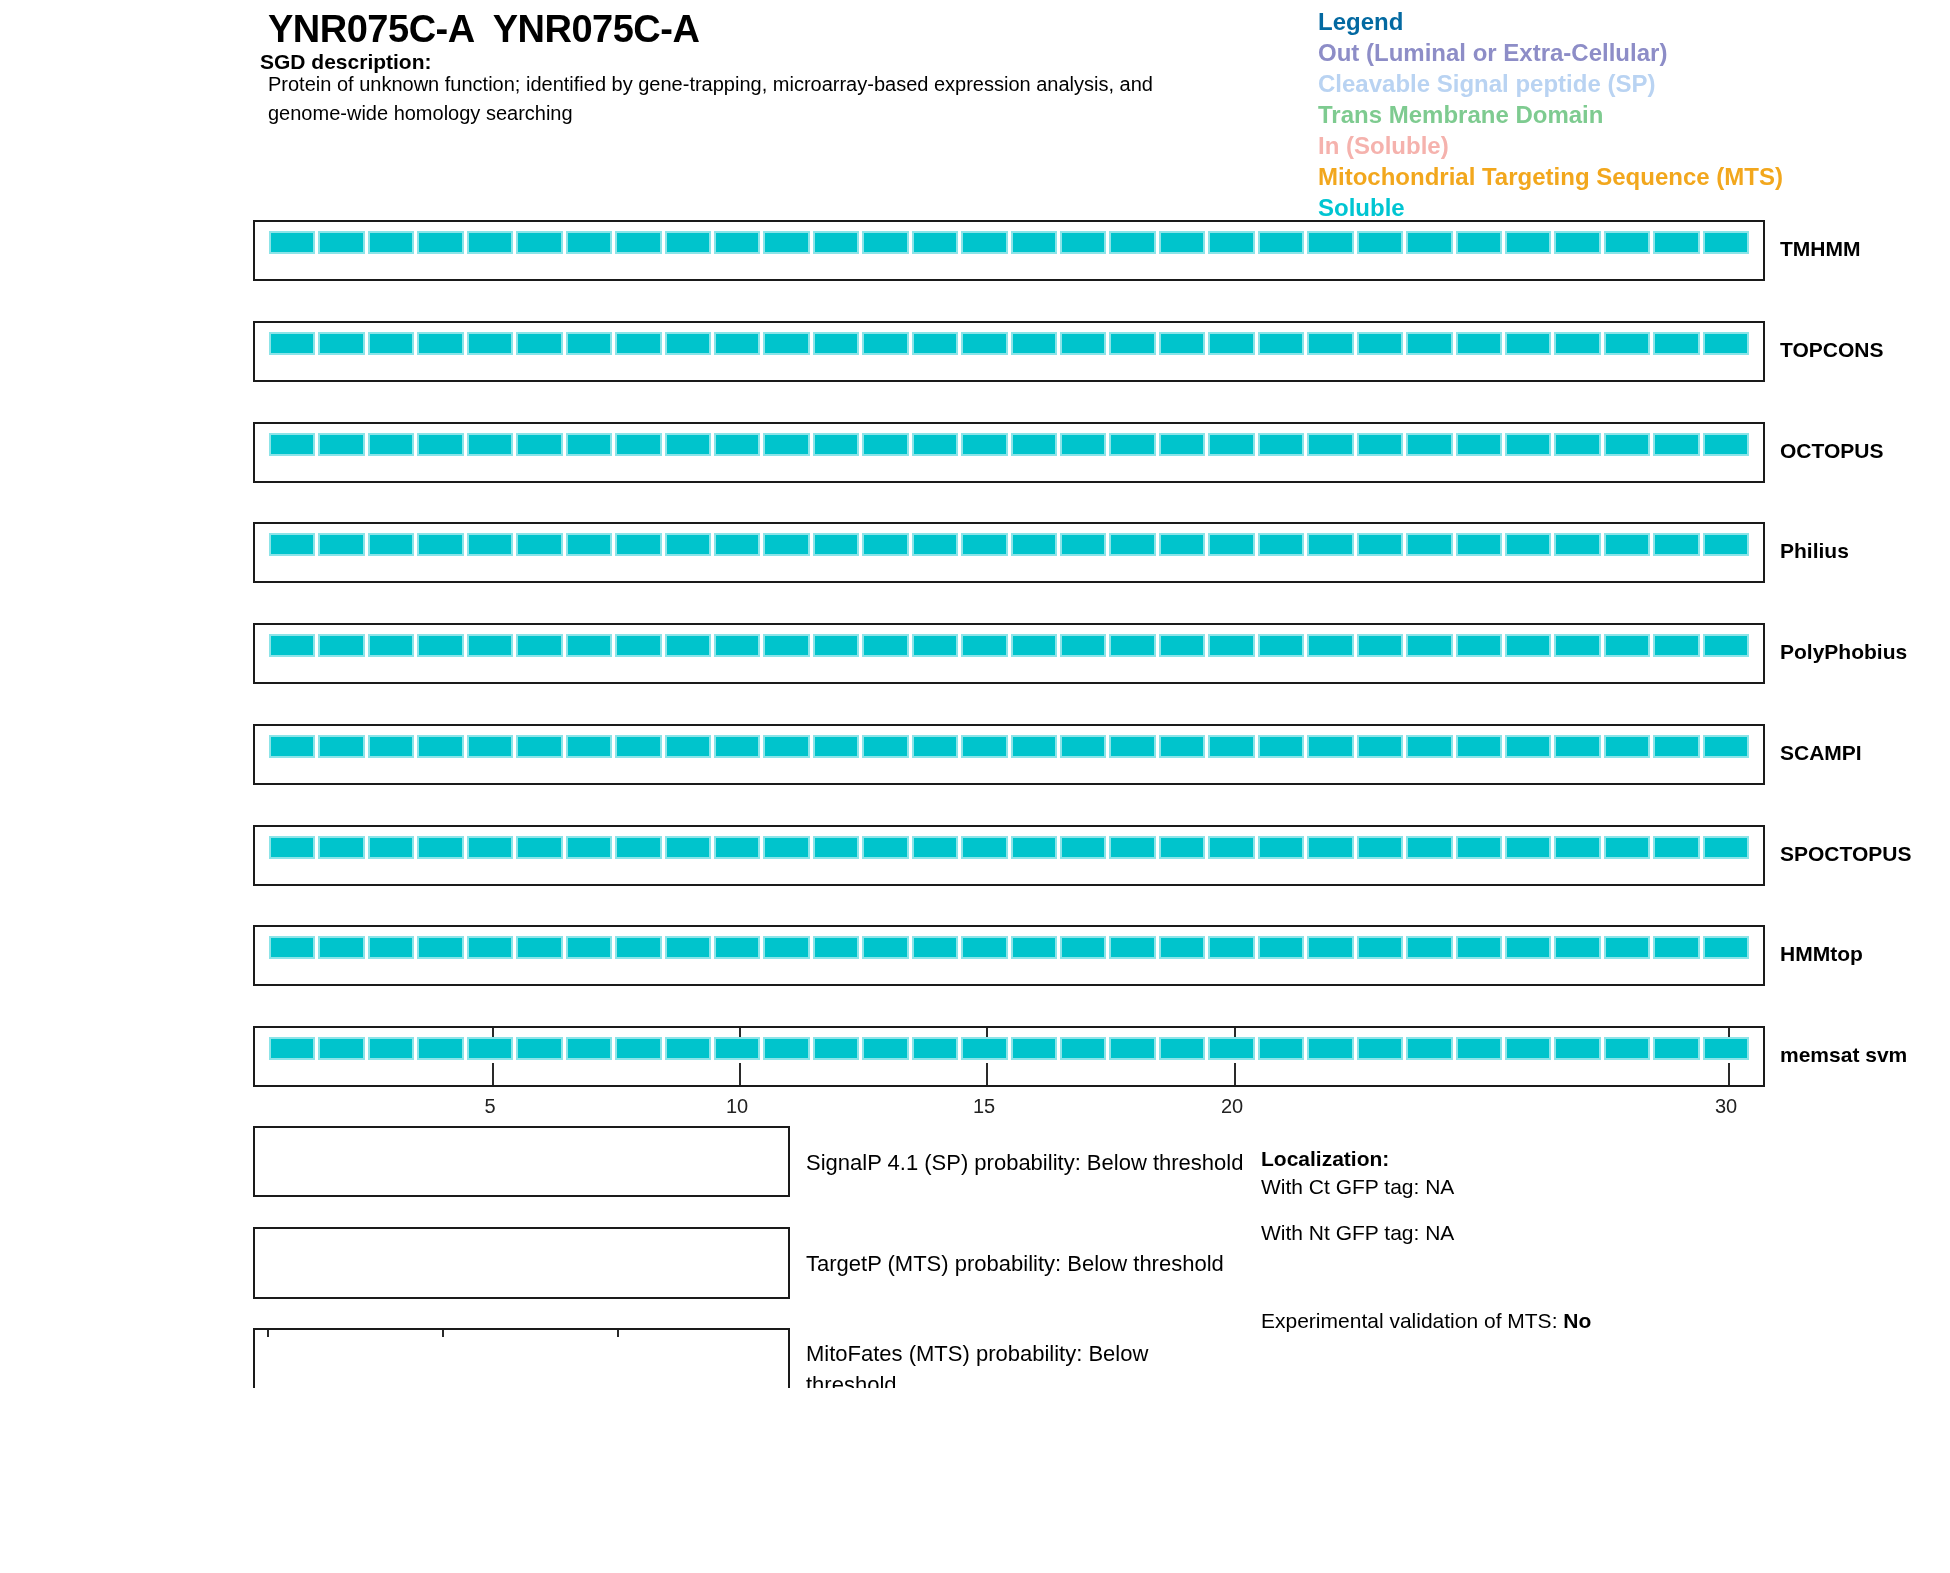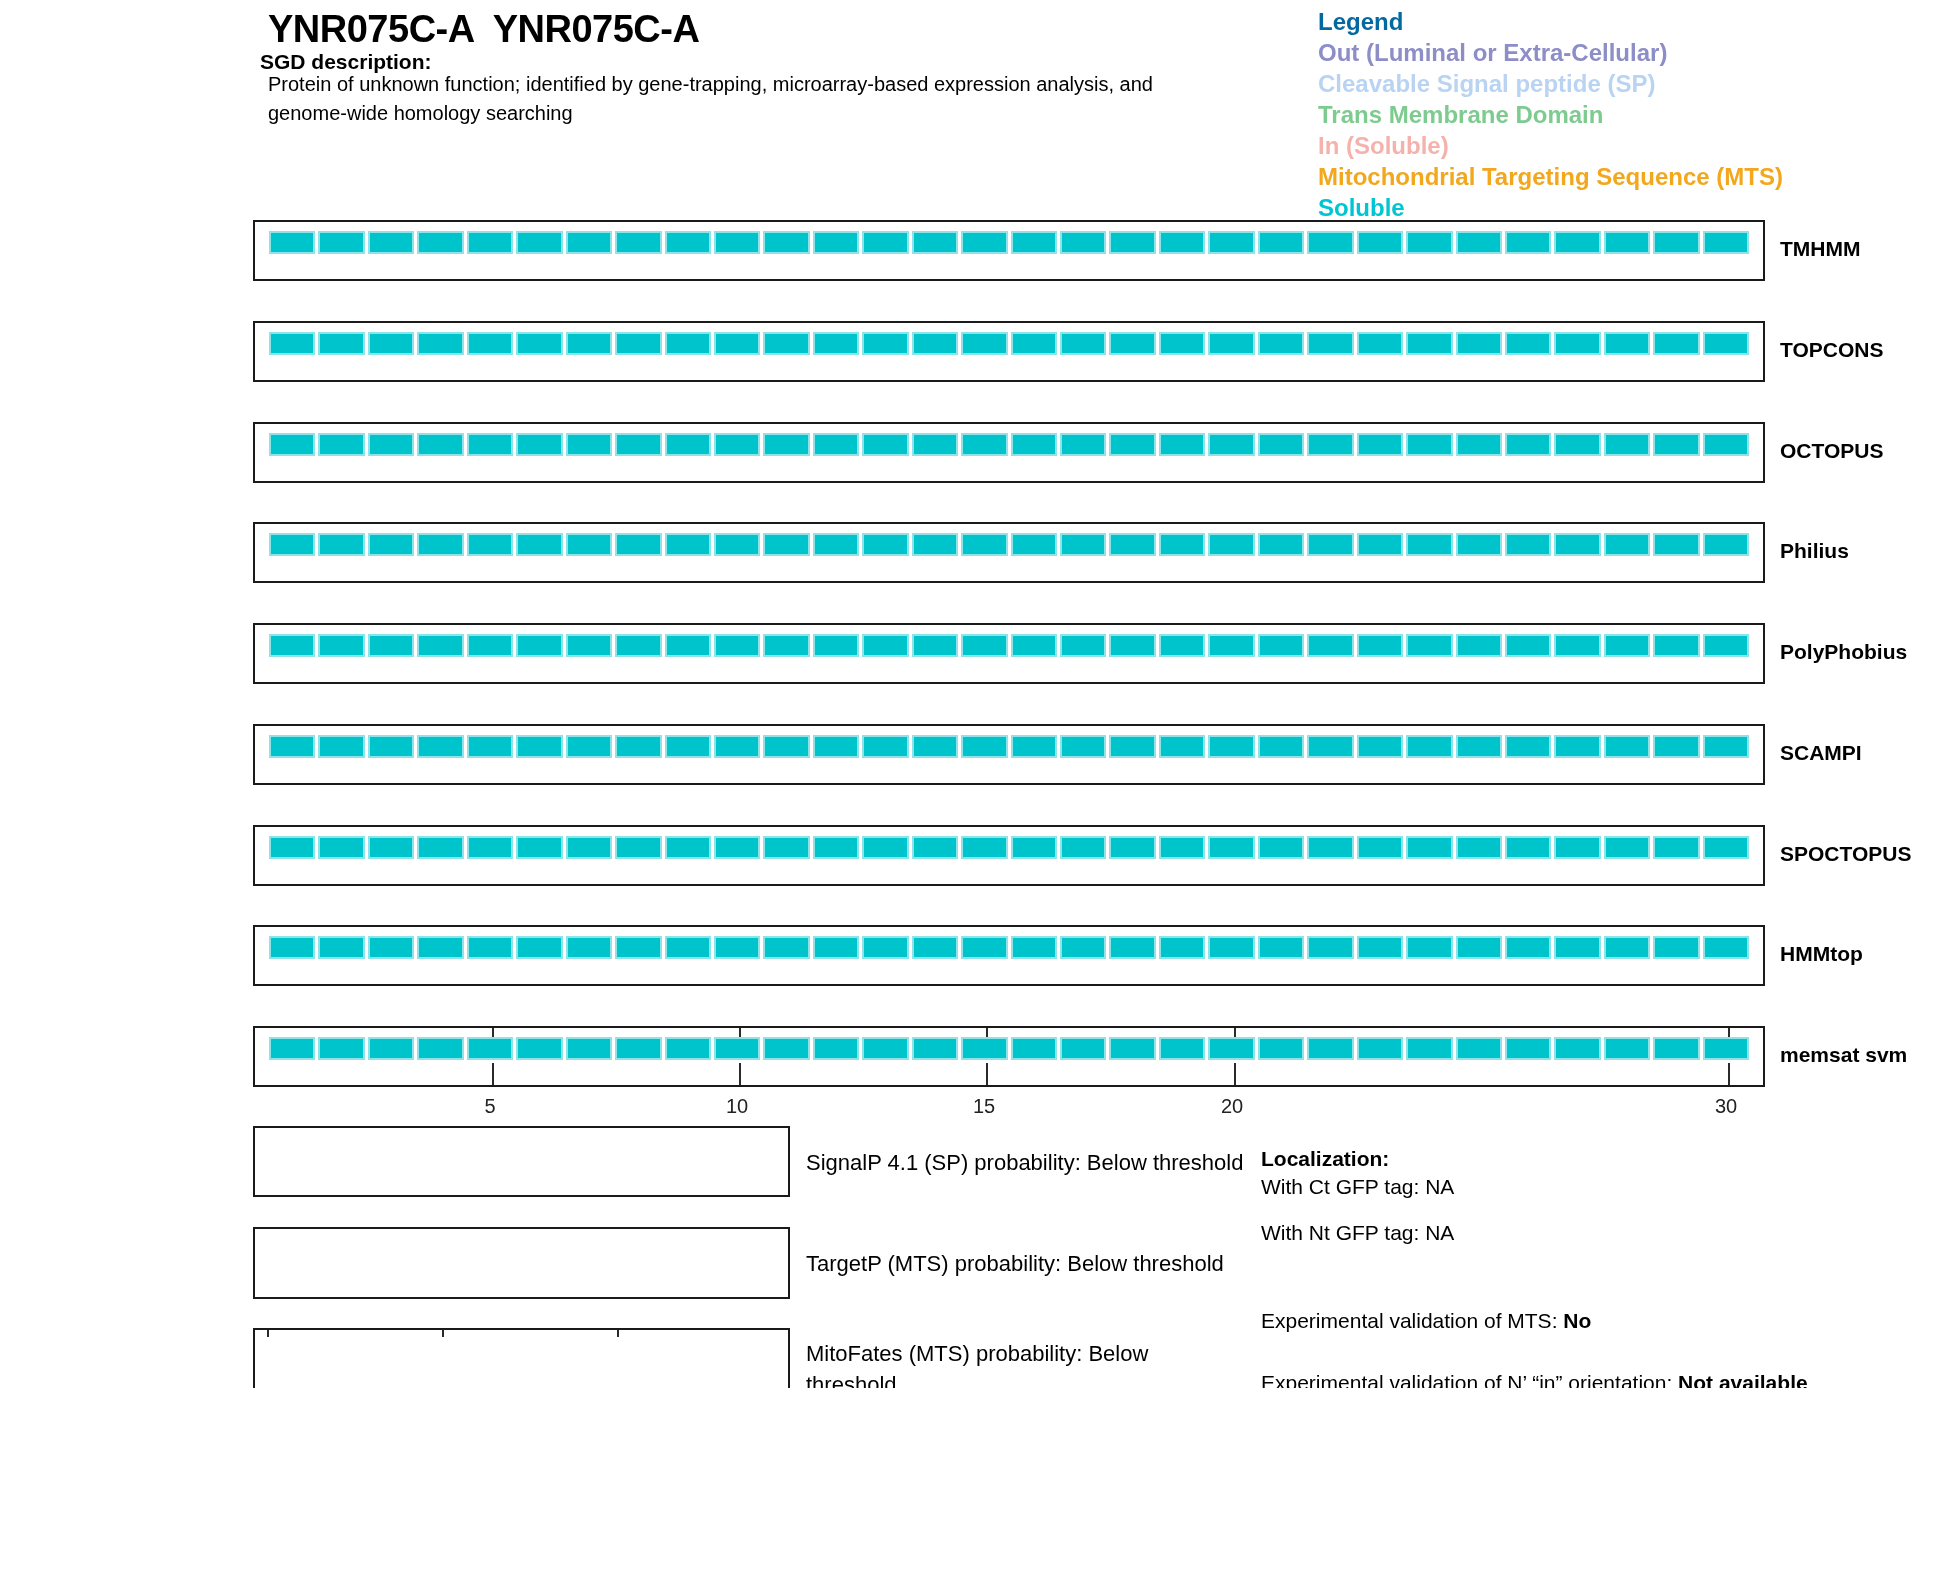--- a/index.html
+++ b/index.html
@@ -423,15 +423,14 @@
     </div>
 
   <div class="plabel" id="lab-signalp">SignalP 4.1 (SP) probability: Below threshold</div>
   <div class="plabel" id="lab-targetp">TargetP (MTS) probability: Below threshold</div>
   <div class="plabel" id="lab-mitofates">MitoFates (MTS) probability: Below threshold</div>
 
   <div class="loc" id="loc-title">Localization:</div>
   <div class="loc" id="loc-ct">With Ct GFP tag: NA</div>
   <div class="loc" id="loc-nt">With Nt GFP tag: NA</div>
   <div class="loc" id="mts-line"><span>Experimental validation of MTS: </span><span class="bold">No</span></div>
-  <div class="loc" id="orient-line"><span>Experimental validation of N’ “in” orientation: </span><span class="bold">Not available</span></div>
 
 </div>
 
 </body></html>

